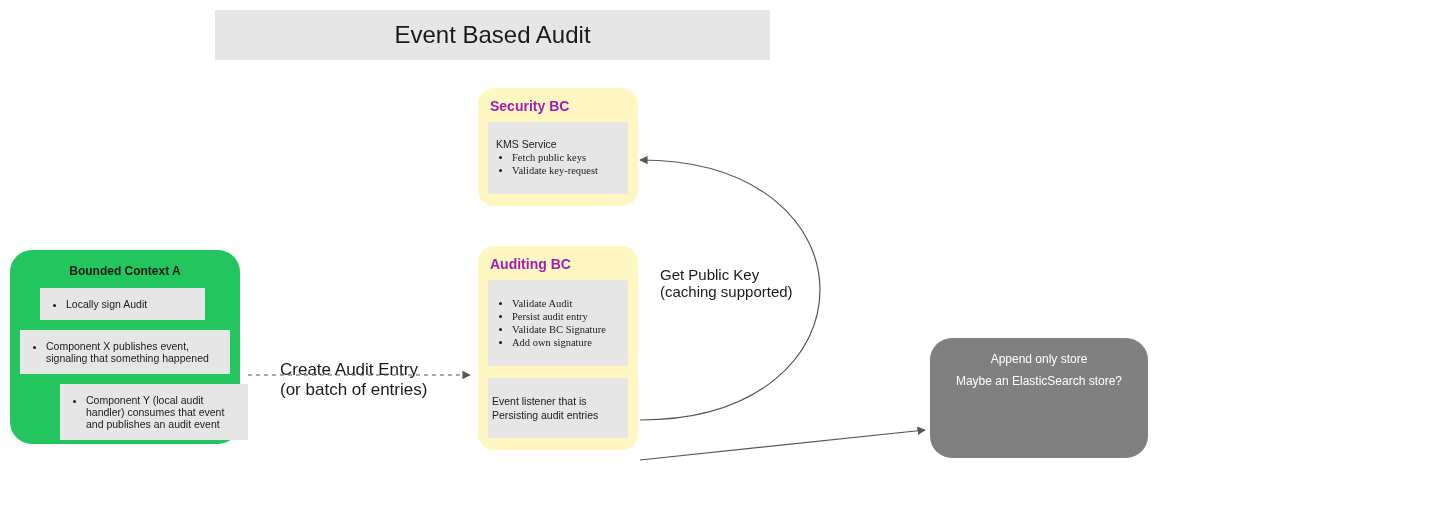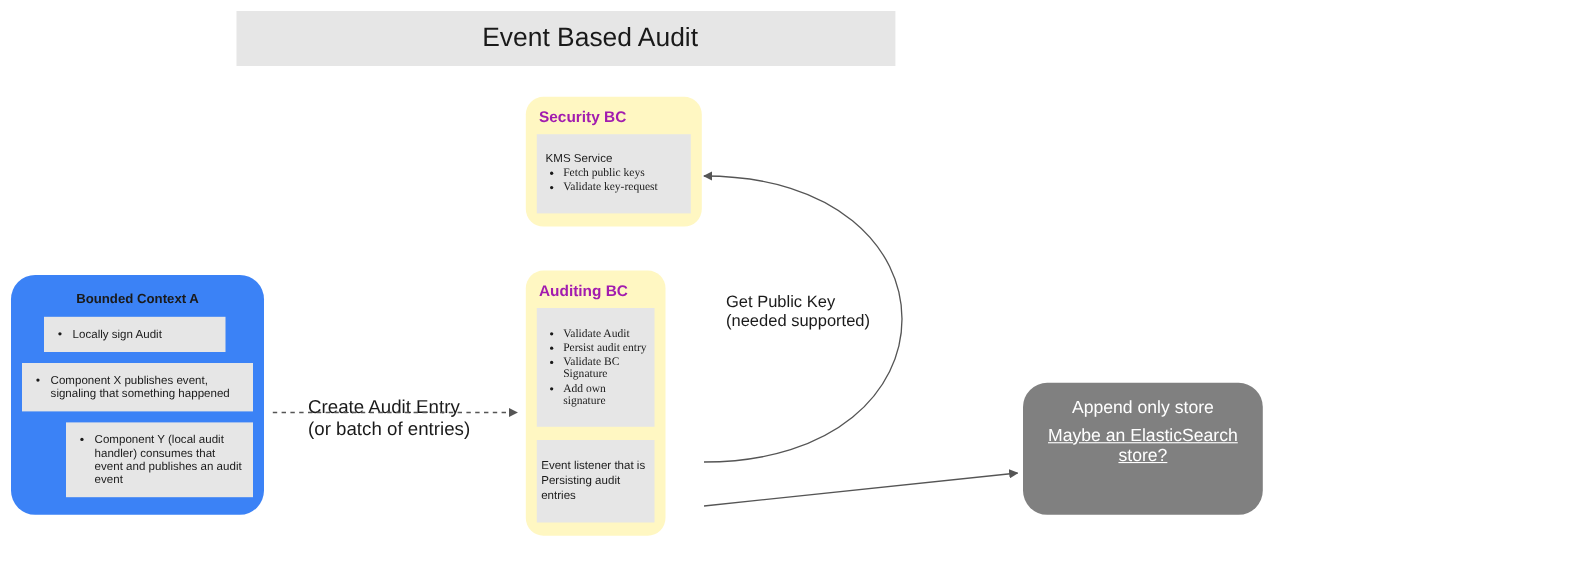--- a/index.html
+++ b/index.html
@@ -17,31 +17,30 @@
     position: absolute;
     left: 215px;
     top: 10px;
     width: 555px;
     height: 50px;
     background: #e6e6e6;
     display: flex;
     align-items: center;
     justify-content: center;
     font-size: 24px;
-    padding-left: 44px;
   }
   
   .bc-a {
     position: absolute;
     left: 10px;
     top: 250px;
     width: 230px;
-    background: #3b82f6;
+    background: #22c55e;
     border-radius: 22px;
-    padding: 14px 10px 16px 10px;
+    padding: 14px 10px 4px 10px;
     box-sizing: border-box;
   }
   .bc-a .box-title {
     font-size: 12px;
     font-weight: bold;
     text-align: center;
     margin-bottom: 10px;
   }
   .gray-note {
     background: #e6e6e6;
@@ -51,21 +50,21 @@
     box-sizing: border-box;
   }
   .gray-note ul {
     margin: 0;
     padding-left: 18px;
   }
   .gray-note li {
     margin: 2px 0;
   }
   .bc-a .indent-1 { margin-left: 20px; width: 165px; }
-  .bc-a .indent-2 { margin-left: 40px; width: 170px; margin-bottom:0; }
+  .bc-a .indent-2 { margin-left: 40px; width: 188px; margin-bottom:0; }
 
   
   .bc-sec {
     position: absolute;
     left: 478px;
     top: 88px;
     width: 160px;
     background: #fff7c2;
     border-radius: 16px;
     padding: 10px 10px 12px 10px;
@@ -87,44 +86,44 @@
     padding-left: 20px;
     font-family: Liberation Serif, serif;
   }
   .pale-body li { margin: 2px 0; }
 
   
   .bc-audit {
     position: absolute;
     left: 478px;
     top: 246px;
-    width: 127px;
+    width: 160px;
     background: #fff7c2;
     border-radius: 16px;
     padding: 10px 10px 12px 10px;
     box-sizing: border-box;
   }
   .bc-audit .gap { height: 12px; }
 
   
   .store {
     position: absolute;
     left: 930px;
-    top: 348px;
+    top: 338px;
     width: 218px;
     height: 120px;
     background: #808080;
     color: #fff;
-    font-size: 16px;
+    font-size: 12px;
     border-radius: 22px;
     text-align: center;
     padding: 14px 20px;
     box-sizing: border-box;
   }
-  .store .l2 { margin-top: 8px; text-decoration: underline; }
+  .store .l2 { margin-top: 8px; }
 
   
   .lbl-create {
     position: absolute;
     left: 280px;
     top: 360px;
     font-size: 17px;
   }
   .lbl-create .l2 { }
   .lbl-getkey {
@@ -199,21 +198,21 @@
   <div>Append only store</div>
   <div class="l2">Maybe an ElasticSearch store?</div>
 </div>
 
 <div class="lbl-create">
   <div>Create Audit Entry</div>
   <div class="l2">(or batch of entries)</div>
 </div>
 <div class="lbl-getkey">
   <div>Get Public Key</div>
-  <div>(needed supported)</div>
+  <div>(caching supported)</div>
 </div>
 
 <svg class="arrows">
   <defs>
     <marker id="arrow" viewBox="0 0 10 10" refX="9" refY="5" markerWidth="7" markerHeight="7" orient="auto-start-reverse">
       <path d="M 0 0 L 10 5 L 0 10 z" fill="#555"></path>
     </marker>
   </defs>
 
   <line x1="248" y1="375" x2="470" y2="375" stroke="#555" stroke-width="1.2" stroke-dasharray="4 4" marker-end="url(#arrow)"></line>

